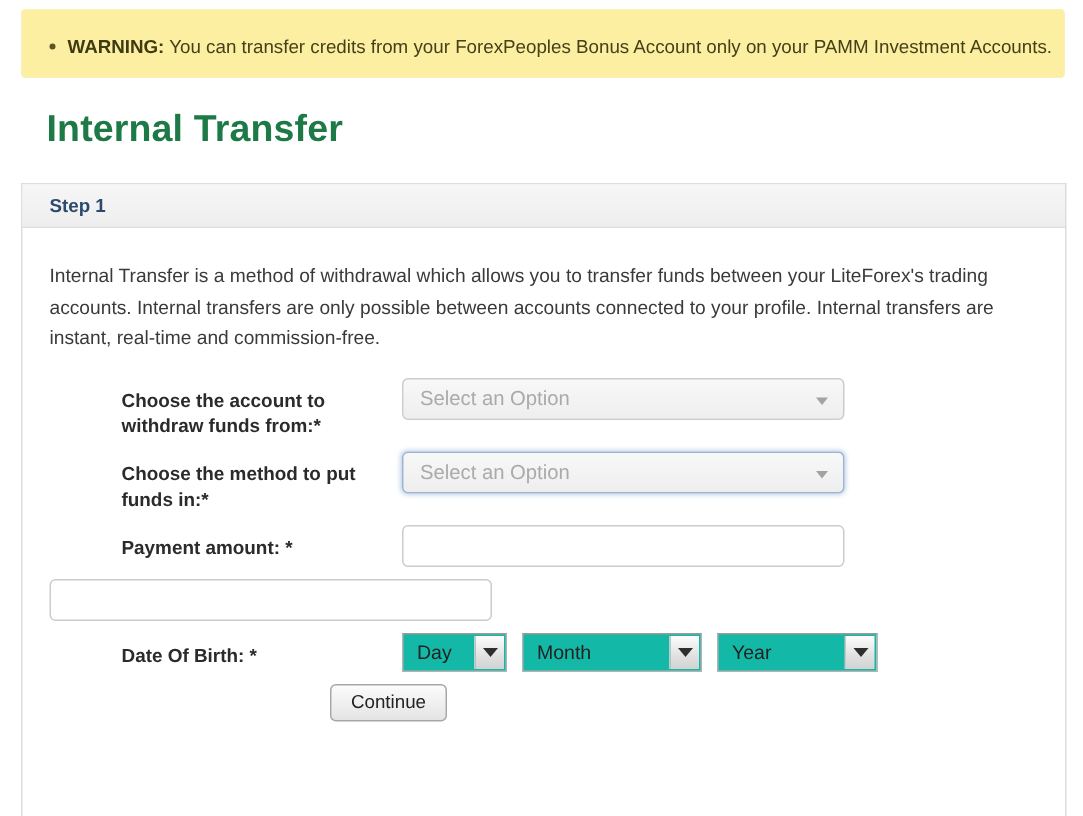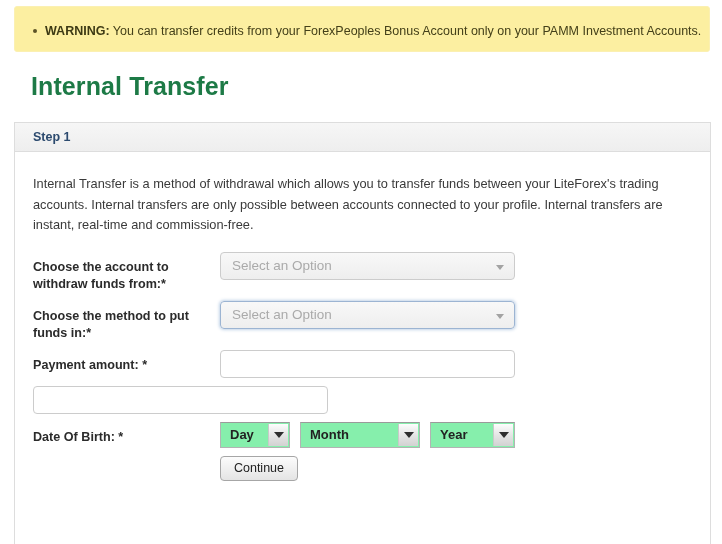--- a/index.html
+++ b/index.html
@@ -128,20 +128,21 @@
     margin-bottom: 8px;
   }
   .form-label {
     width: 187px;
     flex: 0 0 187px;
     font-size: 12.6px;
     font-weight: bold;
     color: #2b2b2b;
     line-height: 17px;
     padding-top: 7px;
+    margin-left: 48px;
   }
   .form-control { flex: 1 1 auto; }
 
   
   .sel {
     position: relative;
     width: 295px;
     height: 28px;
     box-sizing: border-box;
     border: 1px solid #cccccc;
@@ -186,32 +187,31 @@
   }
 
   
   .dob-row { display: flex; gap: 10px; }
   .nsel {
     position: relative;
     height: 26px;
     box-sizing: border-box;
     border: 1px solid #b3b3b3;
     border-top-color: #9a9a9a;
-    background: #86efac;
+    background: #14b8a6;
     font-size: 13px;
     color: #222222;
     line-height: 24px;
     padding-left: 9px;
     white-space: nowrap;
     overflow: hidden;
-    font-weight: bold;
   }
   .nsel.day { width: 70px; }
   .nsel.month { width: 120px; }
-  .nsel.year { width: 85px; }
+  .nsel.year { width: 107px; }
   .nsel-btn {
     position: absolute;
     right: 1px;
     top: 1px;
     bottom: 1px;
     width: 19px;
     background: linear-gradient(to bottom, #fdfdfd 0%, #e3e3e3 55%, #d2d2d2 100%);
     border-left: 1px solid #c9c9c9;
     display: flex;
     align-items: center;

